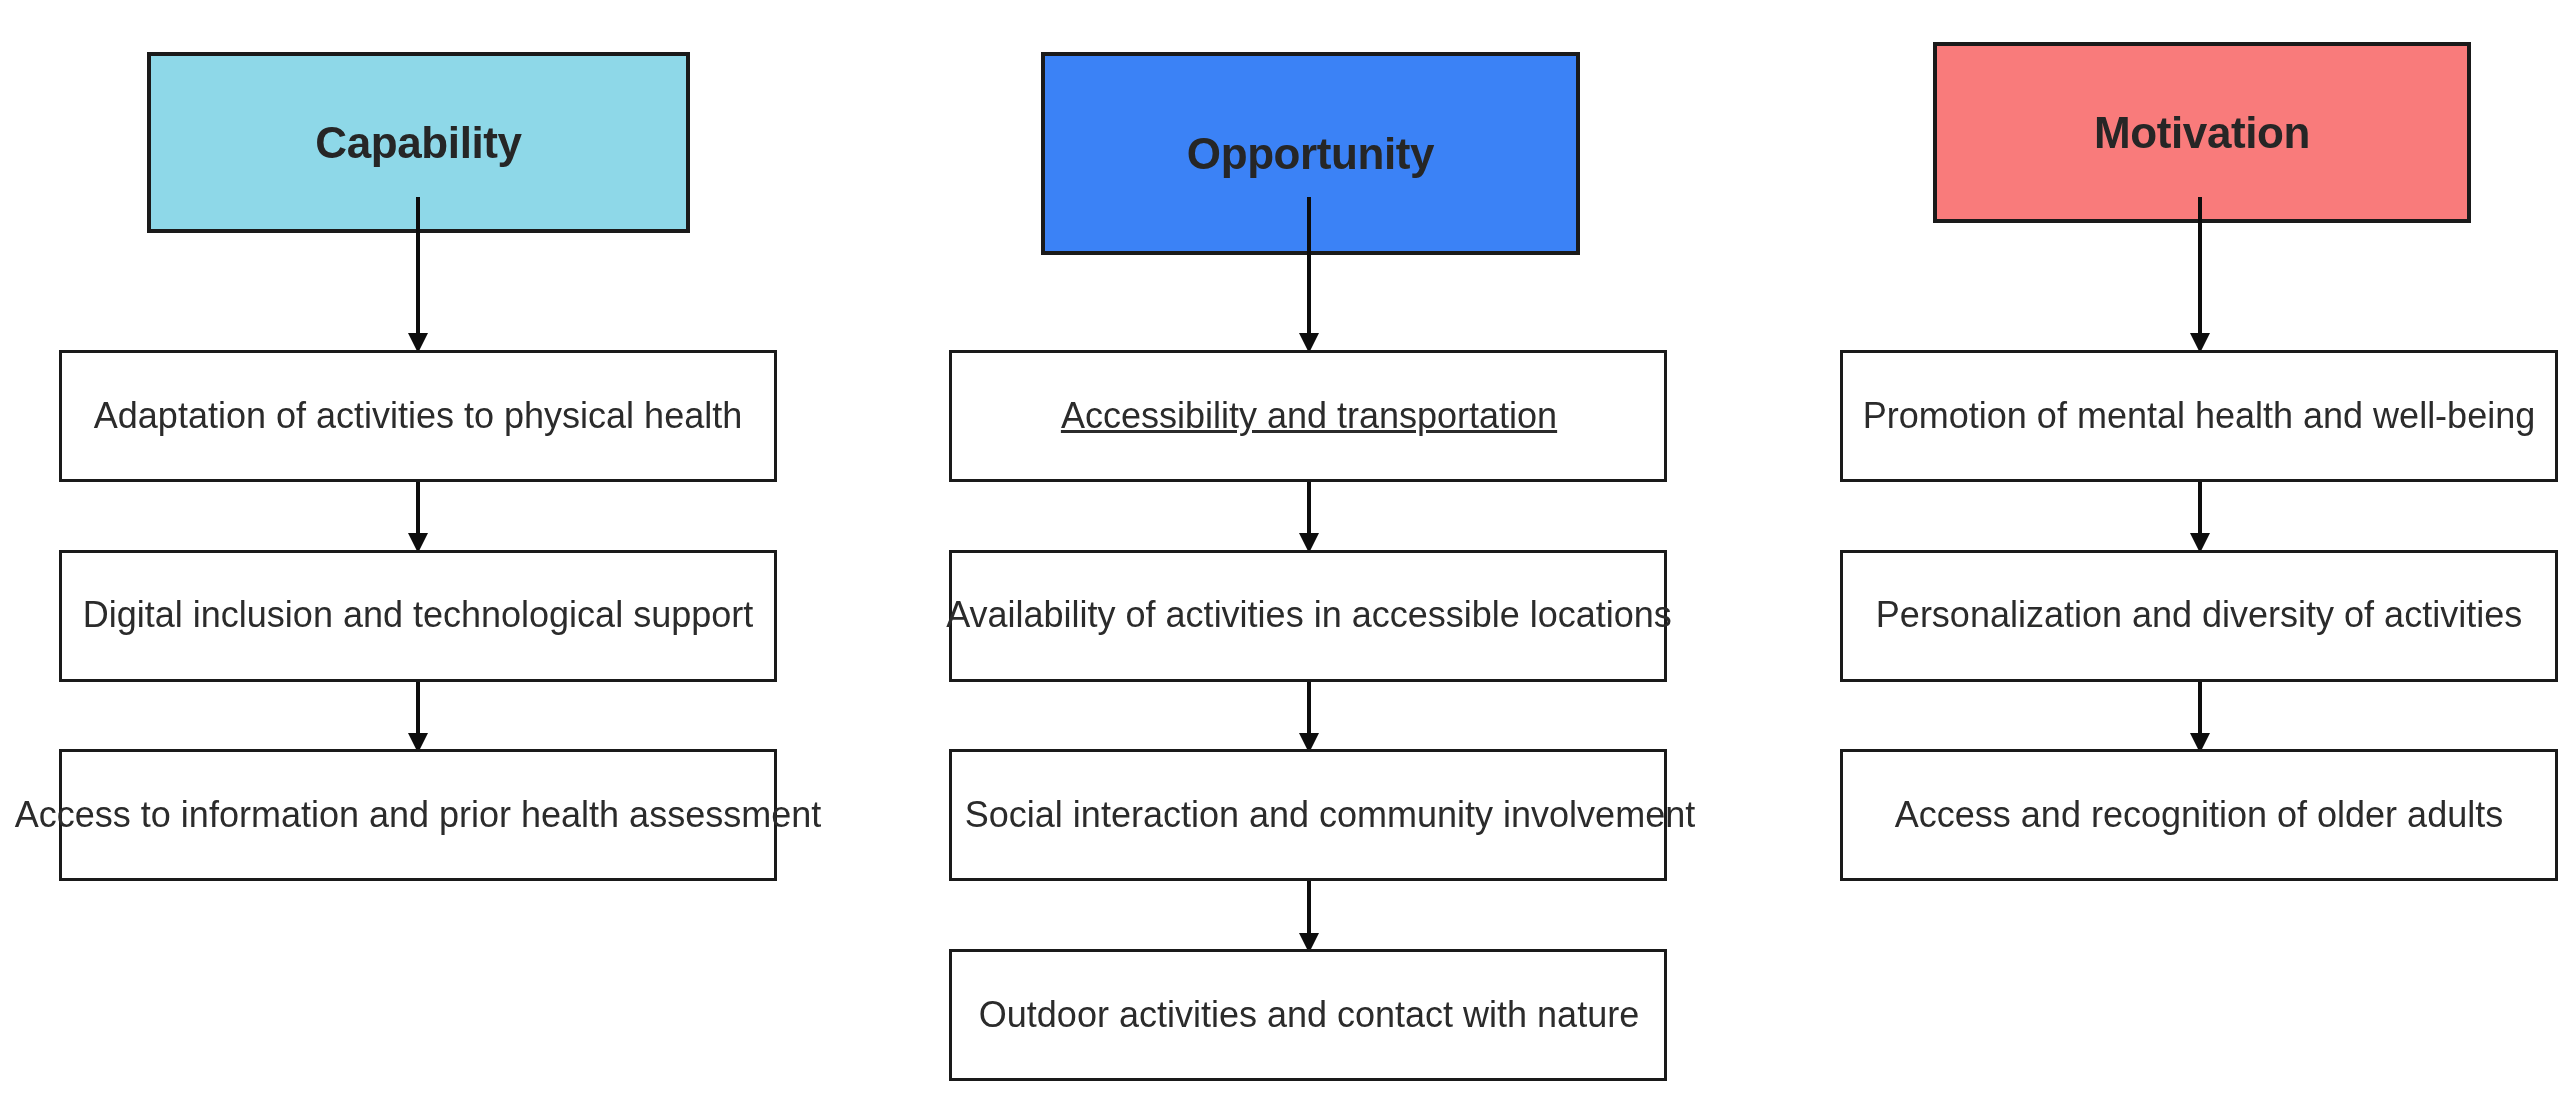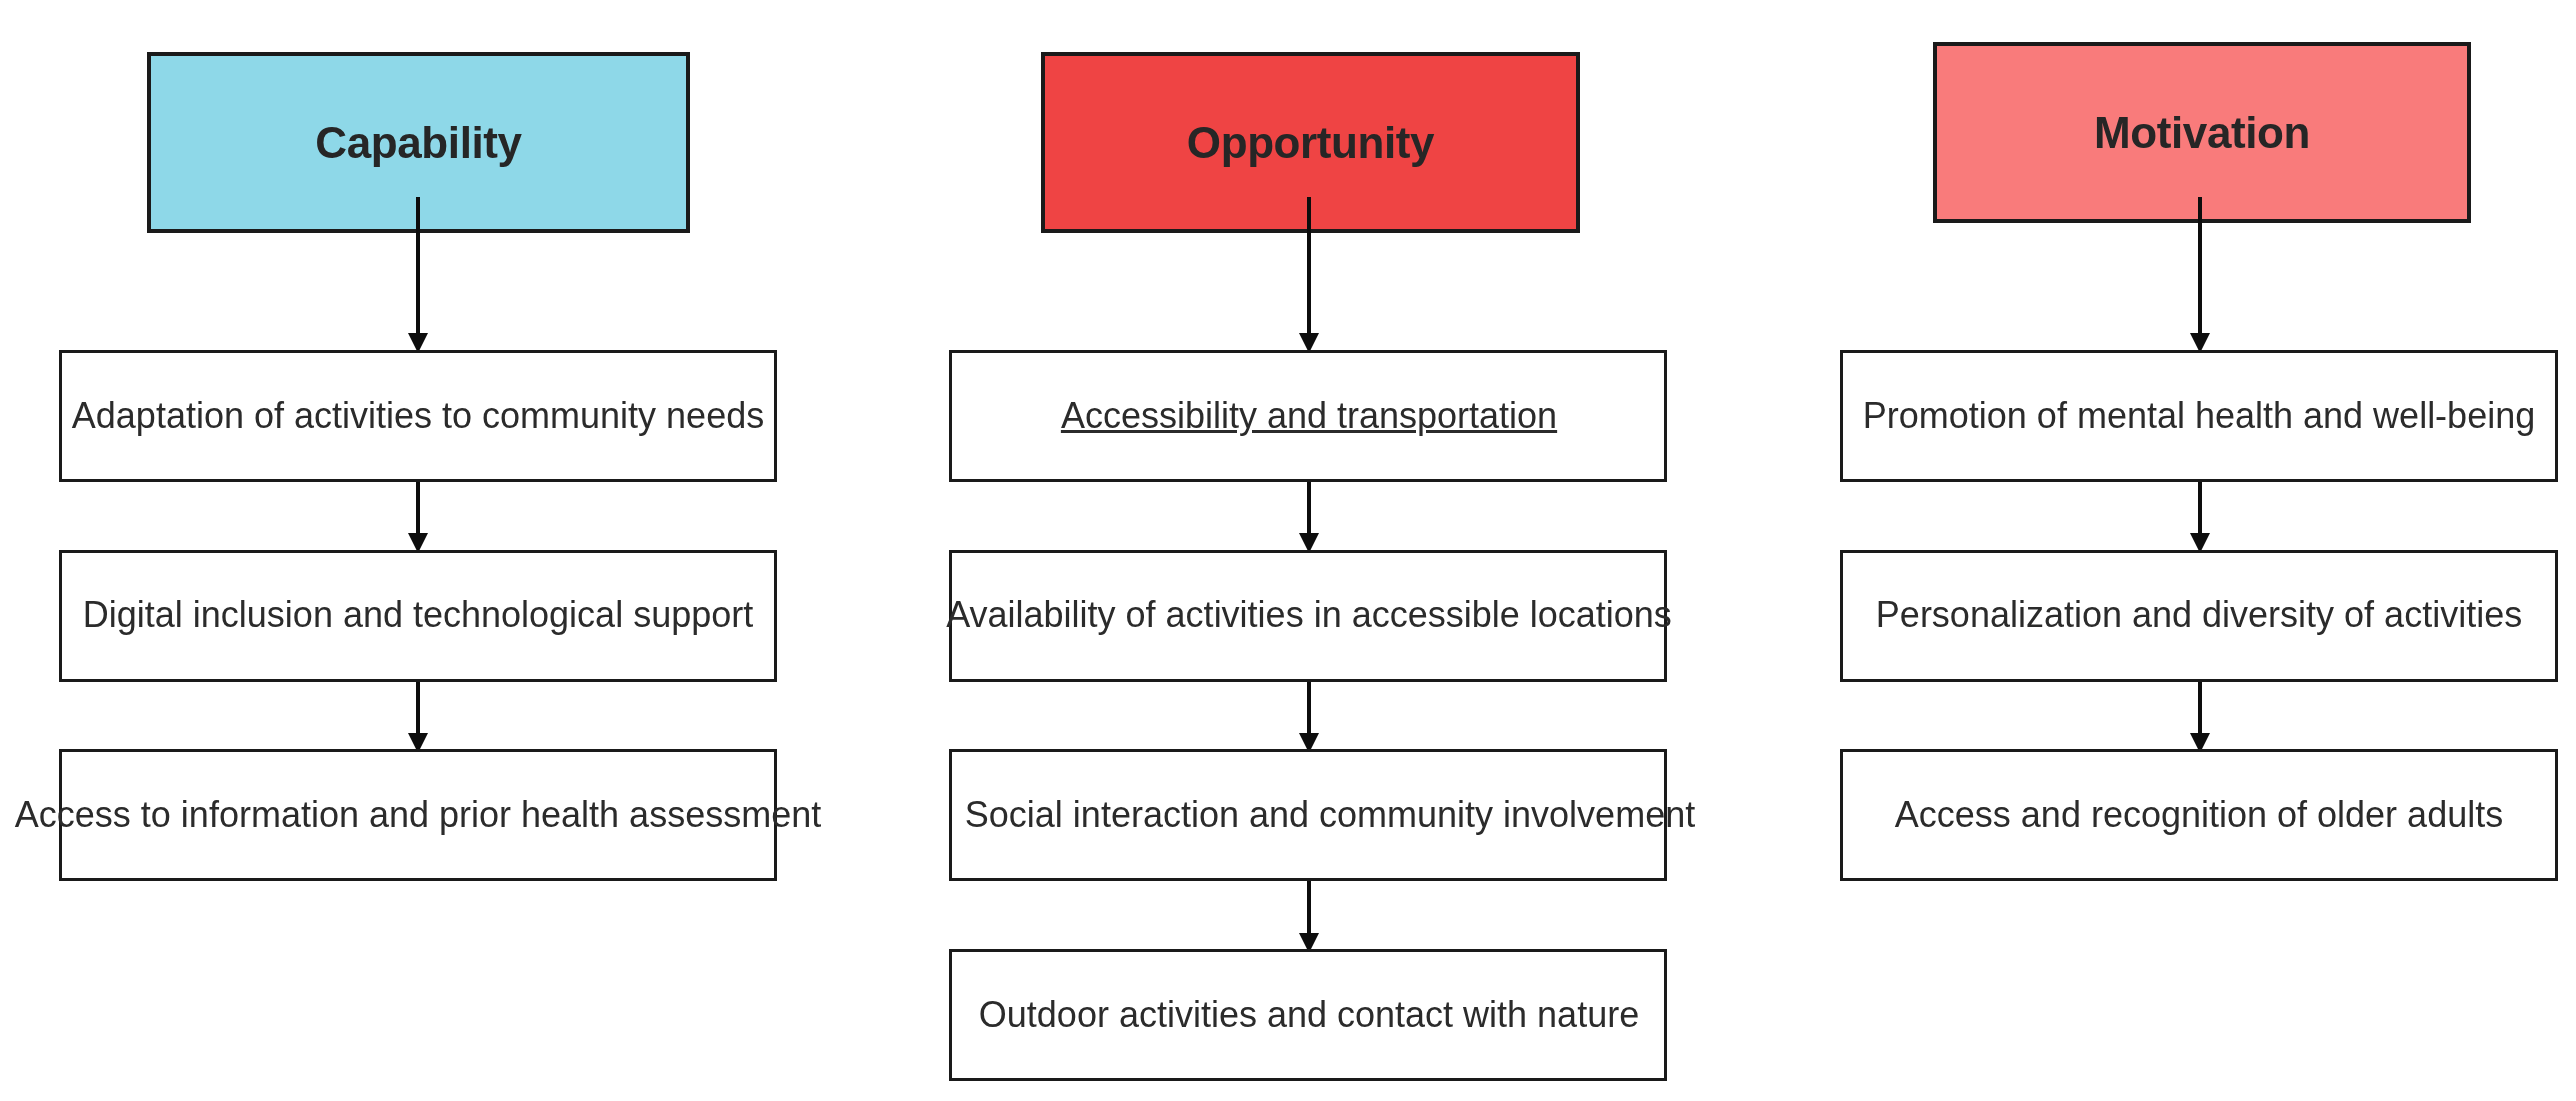--- a/index.html
+++ b/index.html
@@ -59,35 +59,35 @@
 <div id="stage">
 
   <div class="header-box" style="left: 147px; top: 16px; width: 543px; height: 181px; background: rgb(142, 216, 232);">
     <span>Capability</span>
   </div>
 
   <div class="connector" style="left:416px; top:197px; height:147px;"></div>
   <div class="arrowhead" style="left:408px; top:333px;"></div>
 
   <div class="node-box" style="left:59px; top:350px; width:718px; height:132px;"></div>
-  <div class="node-label" style="left:418px; top:416px;">Adaptation of activities to community needs</div>
+  <div class="node-label" style="left:418px; top:416px;">Adaptation of activities to physical health</div>
 
   <div class="connector" style="left:416px; top:452px; height:91px;"></div>
   <div class="arrowhead" style="left:408px; top:533px;"></div>
 
   <div class="node-box" style="left:59px; top:550px; width:718px; height:132px;"></div>
   <div class="node-label" style="left:418px; top:615px;">Digital inclusion and technological support</div>
 
   <div class="connector" style="left:416px; top:652px; height:91px;"></div>
   <div class="arrowhead" style="left:408px; top:733px;"></div>
 
   <div class="node-box" style="left:59px; top:749px; width:718px; height:132px;"></div>
   <div class="node-label" style="left:418px; top:815px;">Access to information and prior health assessment</div>
 
-  <div class="header-box" style="left:1041px; top:16px; width:539px; height:181px; background:#ef4444;">
+  <div class="header-box" style="left:1041px; top:16px; width:539px; height:203px; background:#3b82f6;">
     <span>Opportunity</span>
   </div>
 
   <div class="connector" style="left:1307px; top:197px; height:147px;"></div>
   <div class="arrowhead" style="left:1299px; top:333px;"></div>
 
   <div class="node-box" style="left:949px; top:350px; width:718px; height:132px;"></div>
   <div class="node-label" style="left:1309px; top:416px;text-decoration:underline;">Accessibility and transportation</div>
 
   <div class="connector" style="left:1307px; top:452px; height:91px;"></div>

